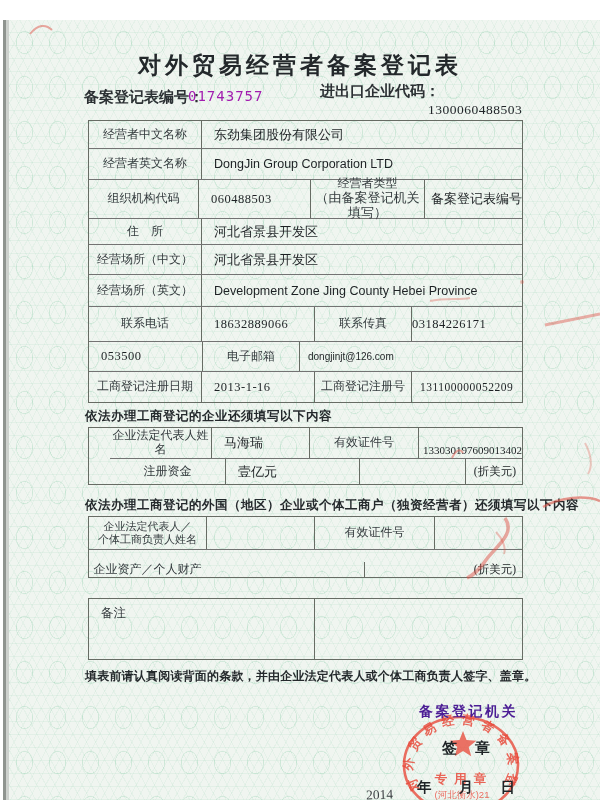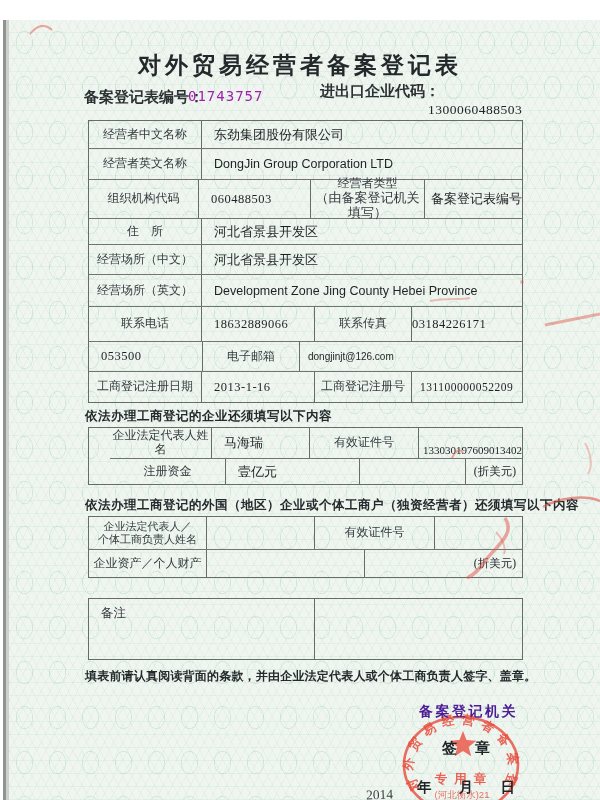--- a/index.html
+++ b/index.html
@@ -157,21 +157,21 @@
   <div class="tbl" style="left:88px; top:496px; width:435px;">
     <div class="row" style="height:32px;">
       <div class="cell lbl" style="width:117px; font-size:11px;">
         <span>企业法定代表人／</span>
         <span>个体工商负责人姓名</span>
       </div>
       <div class="cell val" style="width:108px;"></div>
       <div class="cell lbl" style="width:120px;">有效证件号</div>
       <div class="cell val" style="flex:1;"></div>
     </div>
-    <div class="row" style="height:28px;">
+    <div class="row" style="height:28px;align-items:flex-end;">
       <div class="cell lbl" style="width:117px;">企业资产／个人财产</div>
       <div class="cell val" style="width:158px;"></div>
       <div class="cell val right" style="flex:1; font-size:11.5px;">(折美元)</div>
     </div>
   </div>
 
   <div class="tbl" style="left:88px; top:578px; width:435px; height:62px;">
     <div class="row" style="height:60px;">
       <div class="cell remark-lbl" style="width:225px;">备注</div>
       <div class="cell" style="flex:1;"></div>

